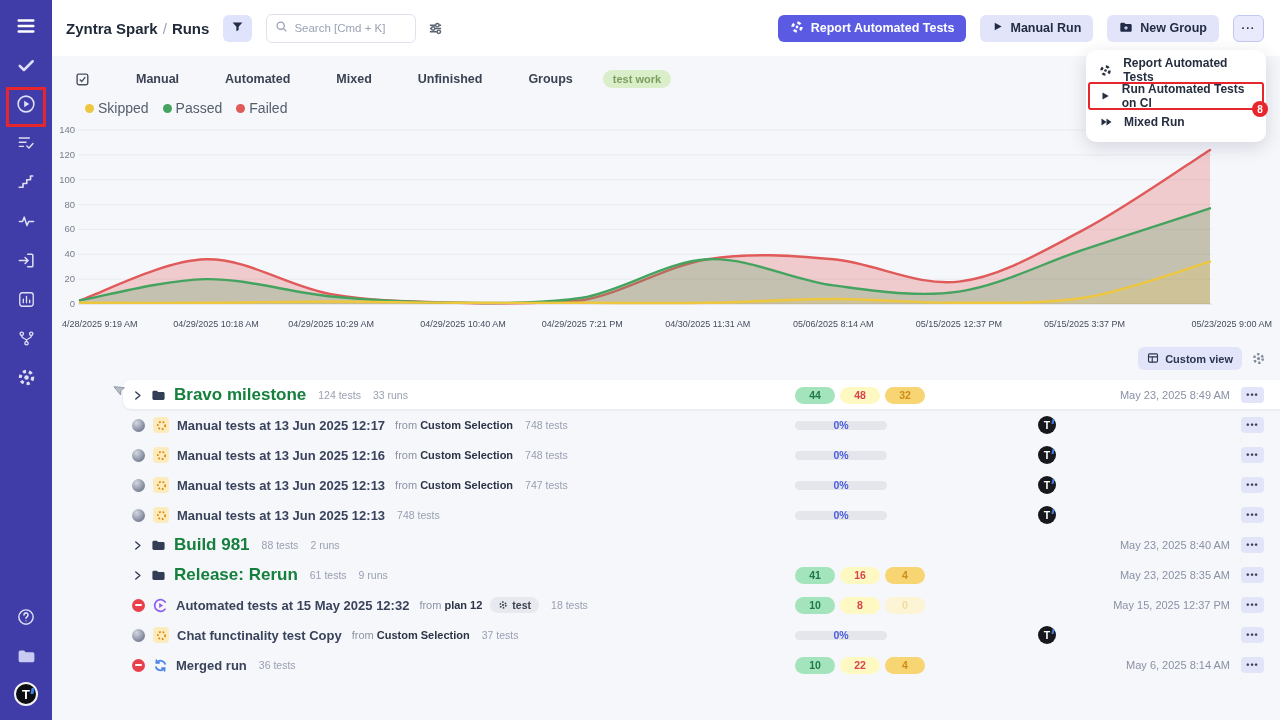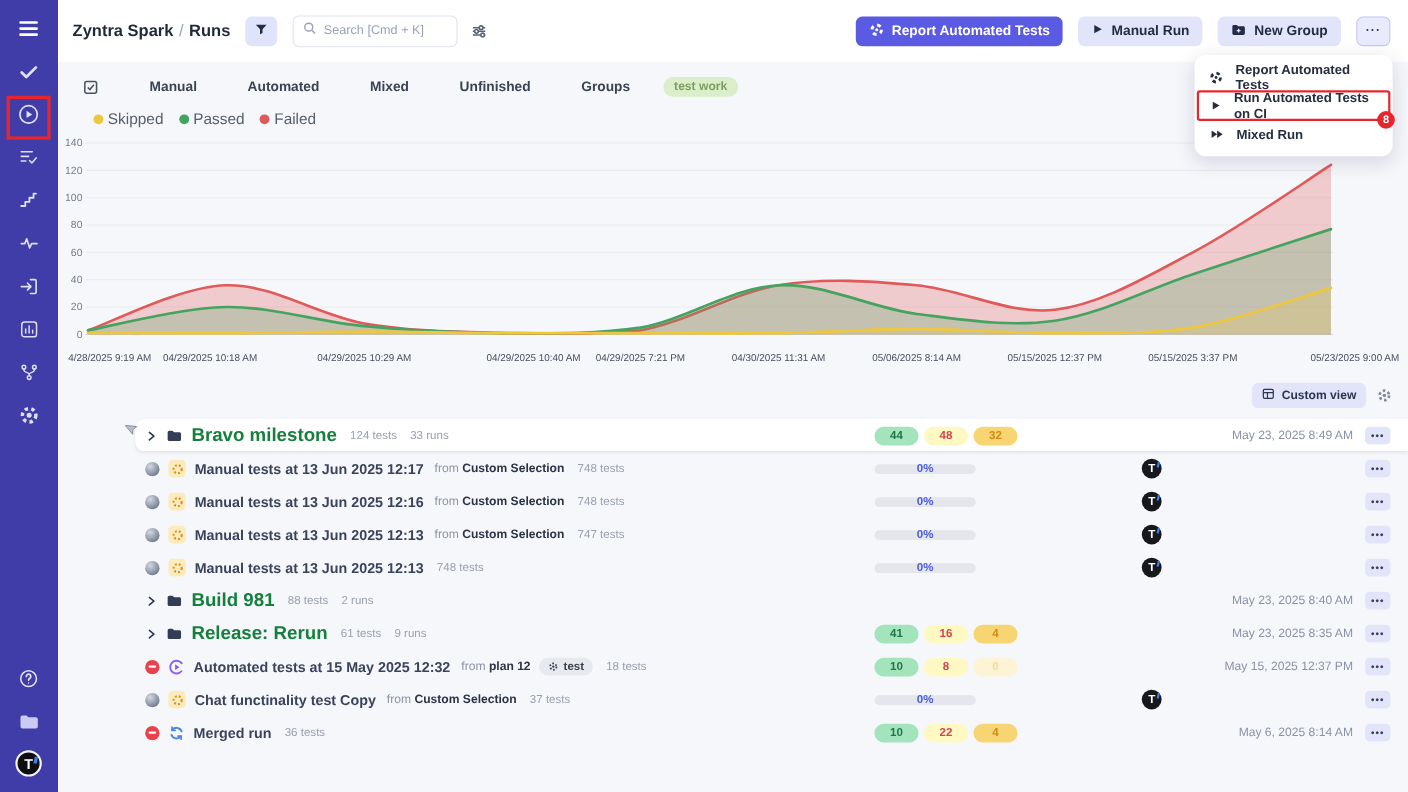--- a/index.html
+++ b/index.html
@@ -271,23 +271,23 @@
         <text x="15" y="15" text-anchor="end" font-size="9.5" fill="#757e8c" font-family="Liberation Sans, sans-serif">140</text>
         <path d="M20,182.27142857142857C40.9,175.4,103.7,142.3,145.6,141.3C187.4,140.2,229.3,168.8,271.1,176.1C313.0,183.3,354.8,183.7,396.7,184.8C438.5,185.8,480.4,186.0,522.2,182.3C564.1,175.0,605.9,148.1,647.8,141.3C689.6,134.4,731.5,137.5,773.3,141.3C815.2,145.0,857.0,168.6,898.9,163.6C940.7,158.7,982.6,133.4,1024.4,111.4C1066.3,89.5,1129.1,45.1,1150.0,31.9L1150,186L20,186Z" fill="rgba(224,90,90,0.28)"></path>
         <path d="M20,182.27142857142857C40.9,175.4,103.7,142.3,145.6,141.3C187.4,140.2,229.3,168.8,271.1,176.1C313.0,183.3,354.8,183.7,396.7,184.8C438.5,185.8,480.4,186.0,522.2,182.3C564.1,175.0,605.9,148.1,647.8,141.3C689.6,134.4,731.5,137.5,773.3,141.3C815.2,145.0,857.0,168.6,898.9,163.6C940.7,158.7,982.6,133.4,1024.4,111.4C1066.3,89.5,1129.1,45.1,1150.0,31.9" fill="none" stroke="#e05a5a" stroke-width="2.4" stroke-linecap="round"></path>
         <path d="M20,182.27142857142857C40.9,178.8,103.7,161.8,145.6,161.1C187.4,160.5,229.3,174.6,271.1,178.5C313.0,182.5,354.8,184.6,396.7,184.8C438.5,185.0,480.4,186.0,522.2,179.8C564.1,172.5,605.9,143.3,647.8,141.3C689.6,139.2,731.5,162.0,773.3,167.4C815.2,172.7,857.0,179.6,898.9,173.6C940.7,167.6,982.6,145.2,1024.4,131.3C1066.3,117.4,1129.1,97.1,1150.0,90.3L1150,186L20,186Z" fill="rgba(67,163,95,0.25)"></path>
         <path d="M20,182.27142857142857C40.9,178.8,103.7,161.8,145.6,161.1C187.4,160.5,229.3,174.6,271.1,178.5C313.0,182.5,354.8,184.6,396.7,184.8C438.5,185.0,480.4,186.0,522.2,179.8C564.1,172.5,605.9,143.3,647.8,141.3C689.6,139.2,731.5,162.0,773.3,167.4C815.2,172.7,857.0,179.6,898.9,173.6C940.7,167.6,982.6,145.2,1024.4,131.3C1066.3,117.4,1129.1,97.1,1150.0,90.3" fill="none" stroke="#43a35f" stroke-width="2.4" stroke-linecap="round"></path>
         <path d="M20,184.75714285714287C40.9,184.8,103.7,185.0,145.6,184.8C187.4,184.6,229.3,183.5,271.1,183.5C313.0,183.5,354.8,184.6,396.7,184.8C438.5,185.0,480.4,184.8,522.2,184.8C564.1,184.8,605.9,185.4,647.8,184.8C689.6,184.1,731.5,181.0,773.3,181.0C815.2,181.0,857.0,185.0,898.9,184.8C940.7,184.6,982.6,186.0,1024.4,179.8C1066.3,172.9,1129.1,149.8,1150.0,143.7L1150,186L20,186Z" fill="rgba(238,199,62,0.22)"></path>
         <path d="M20,184.75714285714287C40.9,184.8,103.7,185.0,145.6,184.8C187.4,184.6,229.3,183.5,271.1,183.5C313.0,183.5,354.8,184.6,396.7,184.8C438.5,185.0,480.4,184.8,522.2,184.8C564.1,184.8,605.9,185.4,647.8,184.8C689.6,184.1,731.5,181.0,773.3,181.0C815.2,181.0,857.0,185.0,898.9,184.8C940.7,184.6,982.6,186.0,1024.4,179.8C1066.3,172.9,1129.1,149.8,1150.0,143.7" fill="none" stroke="#eec73e" stroke-width="2.4" stroke-linecap="round"></path>
       </svg>
     <div class="xlabels" id="xlabels">
         <span class="first" style="left: 2px;">4/28/2025 9:19 AM</span>
-        <span style="left: 131px;">04/29/2025 10:18 AM</span>
+        <span style="left: 156px;">04/29/2025 10:18 AM</span>
         <span style="left: 271.111px;">04/29/2025 10:29 AM</span>
-        <span style="left: 411px; padding-left: 28px;">04/29/2025 10:40 AM</span>
+        <span style="left: 389px; padding-left: 28px;">04/29/2025 10:40 AM</span>
         <span style="left: 522.222px;">04/29/2025 7:21 PM</span>
         <span style="left: 647.778px;">04/30/2025 11:31 AM</span>
         <span style="left: 773.333px;">05/06/2025 8:14 AM</span>
         <span style="left: 898.889px;">05/15/2025 12:37 PM</span>
         <span style="left: 1024.44px;">05/15/2025 3:37 PM</span>
         <span class="last" style="left: 1212px;">05/23/2025 9:00 AM</span>
       </div>
   </div>
 
   <div class="cv-row">

